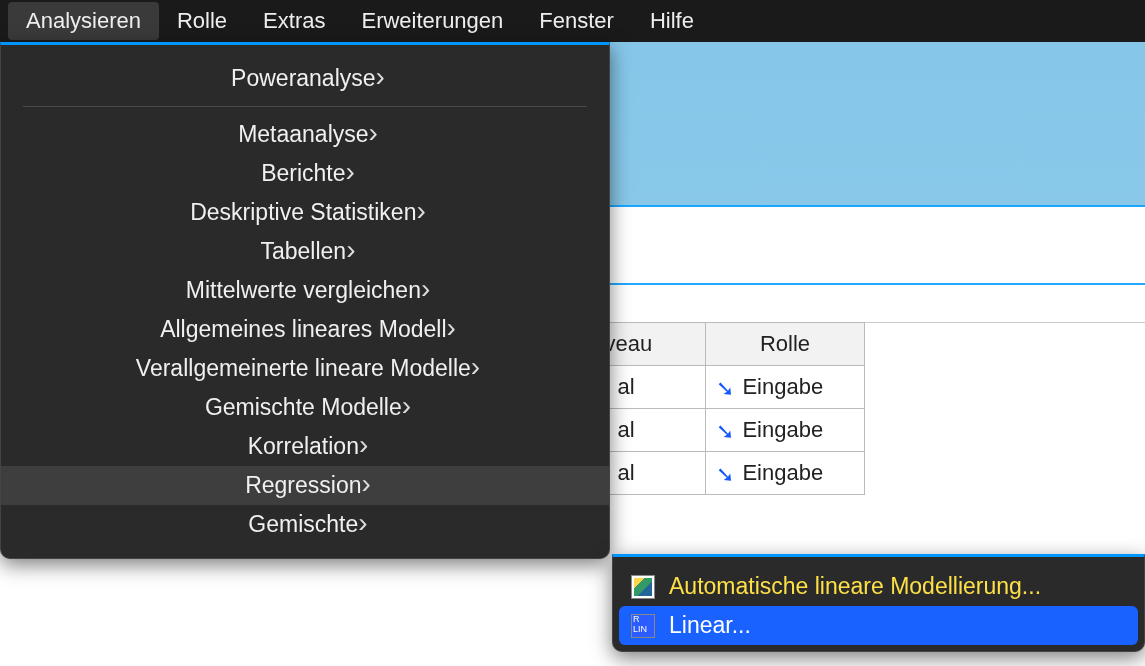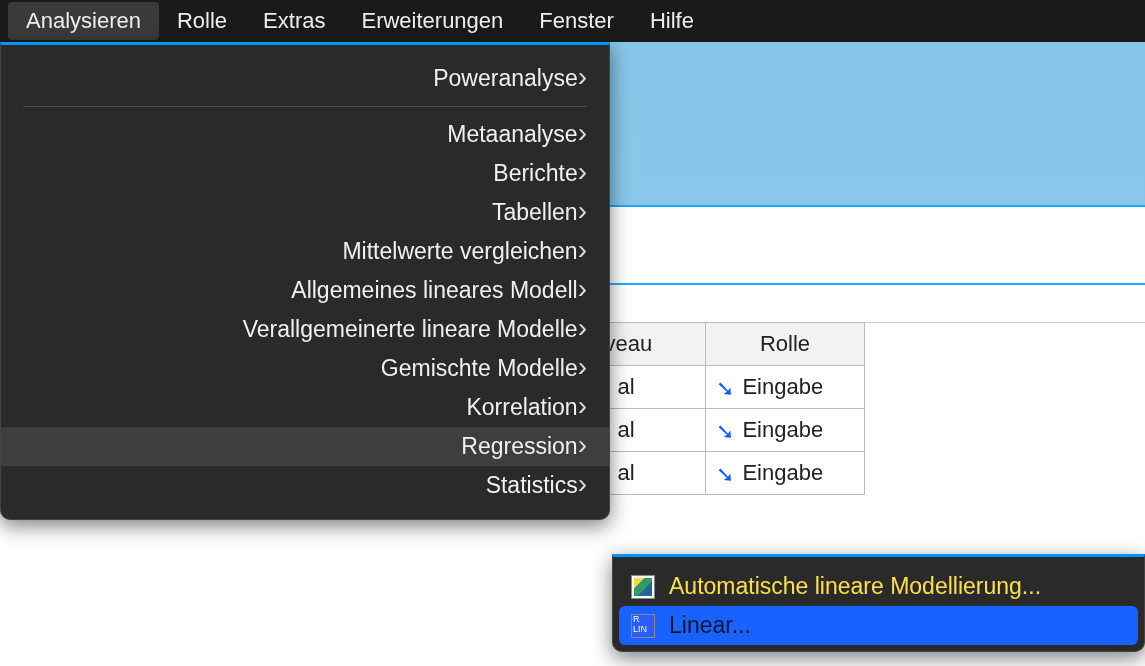--- a/index.html
+++ b/index.html
@@ -40,21 +40,21 @@
     background: #2a2a2a;
     border: 1px solid #444;
     border-top: 3px solid #0096ff;
     border-radius: 0 0 10px 10px;
     padding: 14px 0 14px 0;
     z-index: 20;
     box-shadow: 0 6px 20px rgba(0,0,0,.5);
   }
   .dd-item {
     display: flex;
-    justify-content: flex-end;
+    justify-content: center;
     align-items: center;
     padding: 6px 22px 6px 28px;
     color: #f0f0f0;
     font-size: 23px;
     cursor: default;
   }
   .dd-item.highlight { background: #3e3e3e; }
   .dd-sep {
     height: 1px;
     background: #4a4a4a;
@@ -86,21 +86,21 @@
     display: flex;
     align-items: center;
     gap: 14px;
     padding: 6px 18px;
     color: #fde047;
     font-size: 23px;
     cursor: default;
   }
   .sub-item.selected {
     background: #1a62ff;
-    color: #0f172a;
+    color: #ffffff;
     border-radius: 6px;
     margin: 0 6px;
     padding-left: 12px;
   }
   .sub-icon {
     width: 24px;
     height: 24px;
     background: #fff;
     border: 1px solid #888;
     position: relative;
@@ -227,20 +227,24 @@
   <div class="dd-sep"></div>
   <div class="dd-item">
     <span>Metaanalyse</span>
     <span class="chevron-right"></span>
   </div>
   <div class="dd-item">
     <span>Berichte</span>
     <span class="chevron-right"></span>
   </div>
   <div class="dd-item">
+    <span>Deskriptive Statistiken</span>
+    <span class="chevron-right"></span>
+  </div>
+  <div class="dd-item">
     <span>Tabellen</span>
     <span class="chevron-right"></span>
   </div>
   <div class="dd-item">
     <span>Mittelwerte vergleichen</span>
     <span class="chevron-right"></span>
   </div>
   <div class="dd-item">
     <span>Allgemeines lineares Modell</span>
     <span class="chevron-right"></span>
@@ -255,21 +259,21 @@
   </div>
   <div class="dd-item">
     <span>Korrelation</span>
     <span class="chevron-right"></span>
   </div>
   <div class="dd-item highlight">
     <span>Regression</span>
     <span class="chevron-right"></span>
   </div>
   <div class="dd-item">
-    <span>Statistics</span>
+    <span>Gemischte</span>
     <span class="chevron-right"></span>
   </div>
 </div>
 
 <div class="submenu">
   <div class="sub-item">
     <span class="sub-icon auto"></span>
     <span>Automatische lineare Modellierung...</span>
   </div>
   <div class="sub-item selected">

